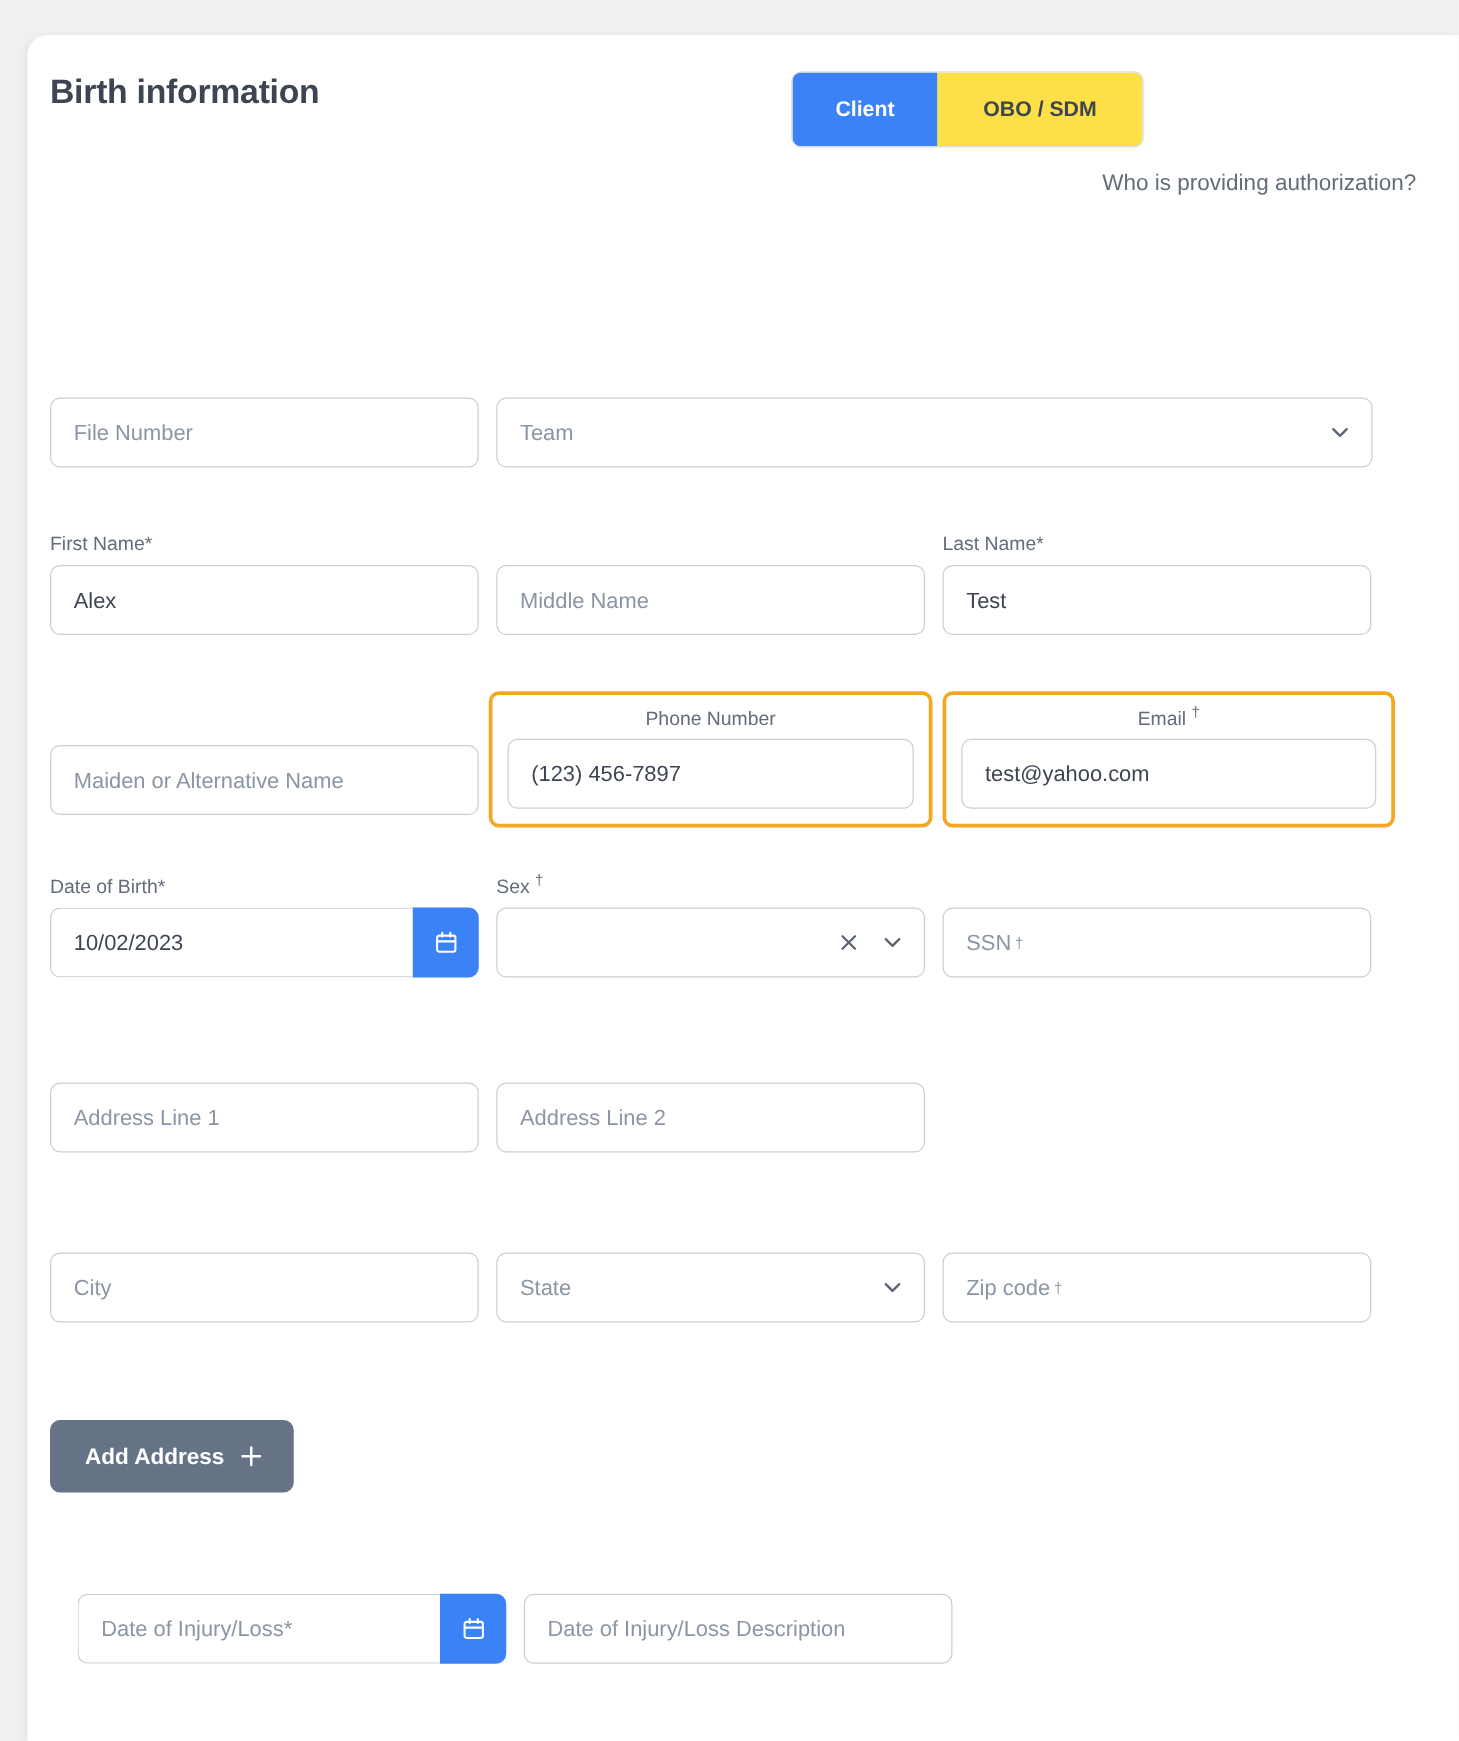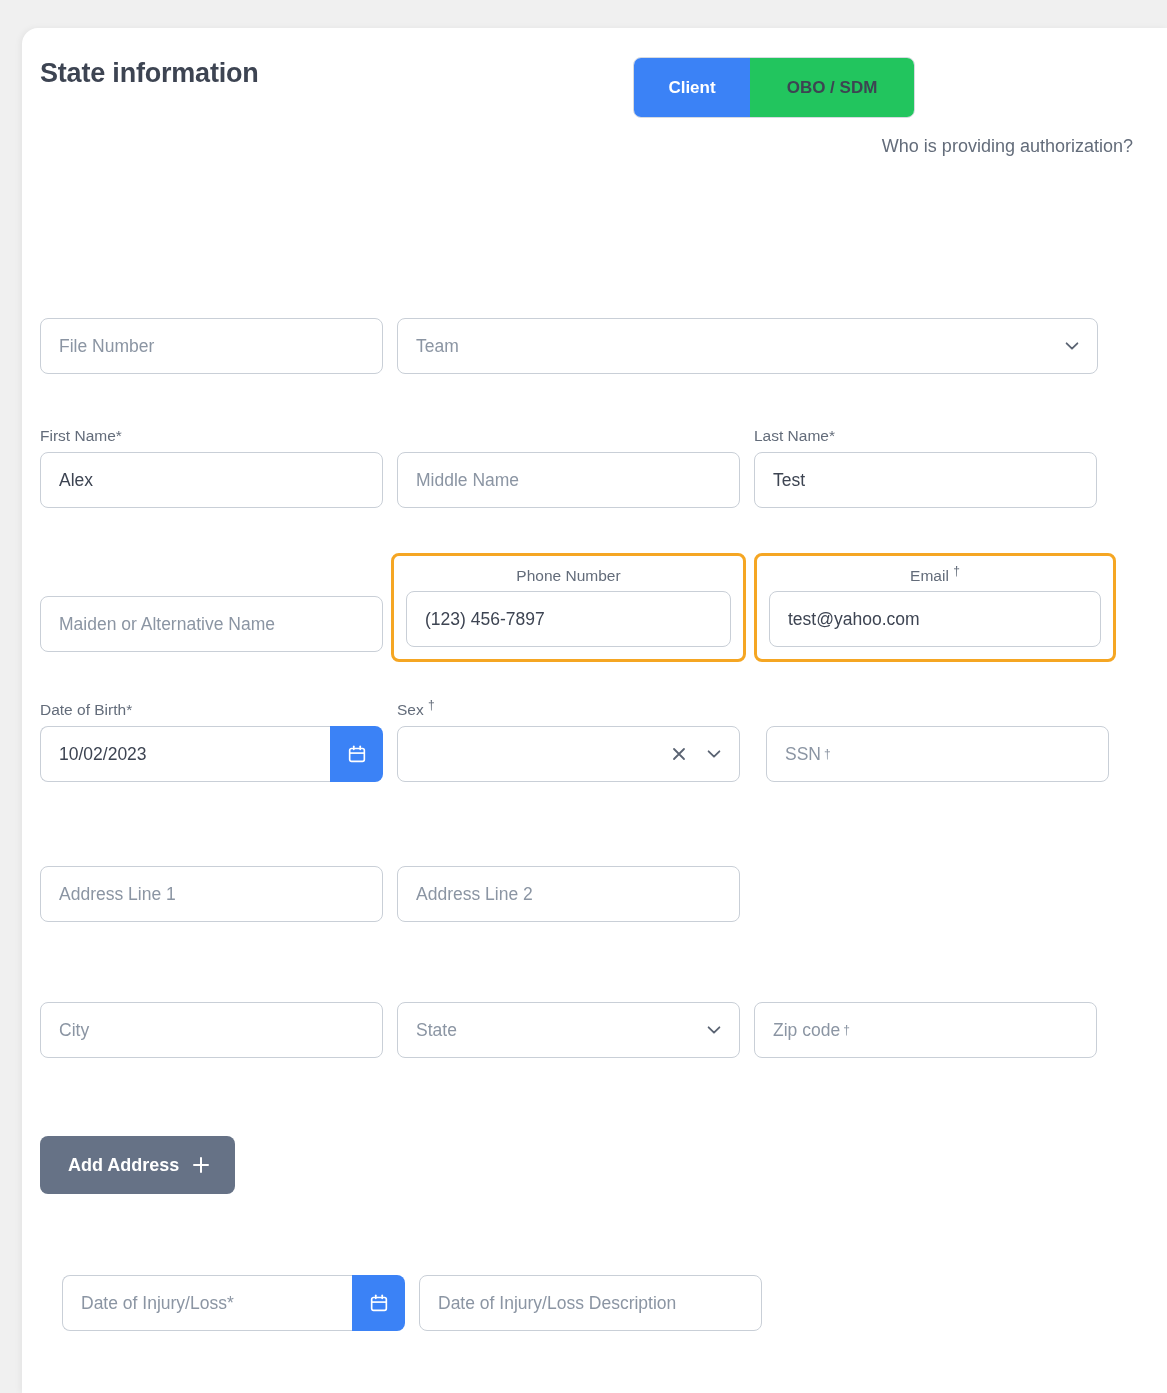--- a/index.html
+++ b/index.html
@@ -64,21 +64,21 @@
     cursor: pointer;
     user-select: none;
     box-sizing: border-box;
   }
   .toggle-btn.active {
     background: #3b82f6;
     color: #ffffff;
     width: 116px;
   }
   .toggle-btn.inactive {
-    background: #22c55e;
+    background: #fde047;
     color: #3d4452;
     width: 164px;
   }
   .toggle-caption {
     position: absolute;
     right: 34px;
     top: 108px;
     font-size: 18px;
     color: #636c7a;
     white-space: nowrap;
@@ -211,21 +211,21 @@
     width: 20px;
     height: 20px;
   }
 </style>
 </head>
 <body>
 
 <div class="card">
 
   <div class="card-header">
-    <div class="page-title">State information</div>
+    <div class="page-title">Birth information</div>
 
     <div class="toggle-group">
       <div class="toggle-btn active">Client</div>
       <div class="toggle-btn inactive">OBO / SDM</div>
     </div>
 
     <div class="toggle-caption">Who is providing authorization?</div>
   </div>
 
   <div class="form-body">
@@ -313,21 +313,21 @@
           <span class="ph"></span>
           <svg class="clear-x" viewBox="0 0 16 16">
             <path d="M3 3 L13 13 M13 3 L3 13" fill="none" stroke="#5a6372" stroke-width="1.8" stroke-linecap="round"></path>
           </svg>
           <svg class="chev" viewBox="0 0 20 20">
             <path d="M4 7 L10 13 L16 7" fill="none" stroke="#5a6372" stroke-width="2" stroke-linecap="round" stroke-linejoin="round"></path>
           </svg>
         </div>
       </div>
 
-      <div class="field" style="width:343px;margin-left:26px;">
+      <div class="field" style="width:343px;margin-left:14px;">
         <div class="input-box">
           <span class="ph">SSN</span>
             <sup style="color:#8b95a3;font-size:12px;vertical-align:super;line-height:0;margin-left:3px;">†</sup>
         </div>
       </div>
     </div>
 
     <div class="row" style="top:718px;">
       <div class="field" style="width:343px;">
         <div class="input-box">

